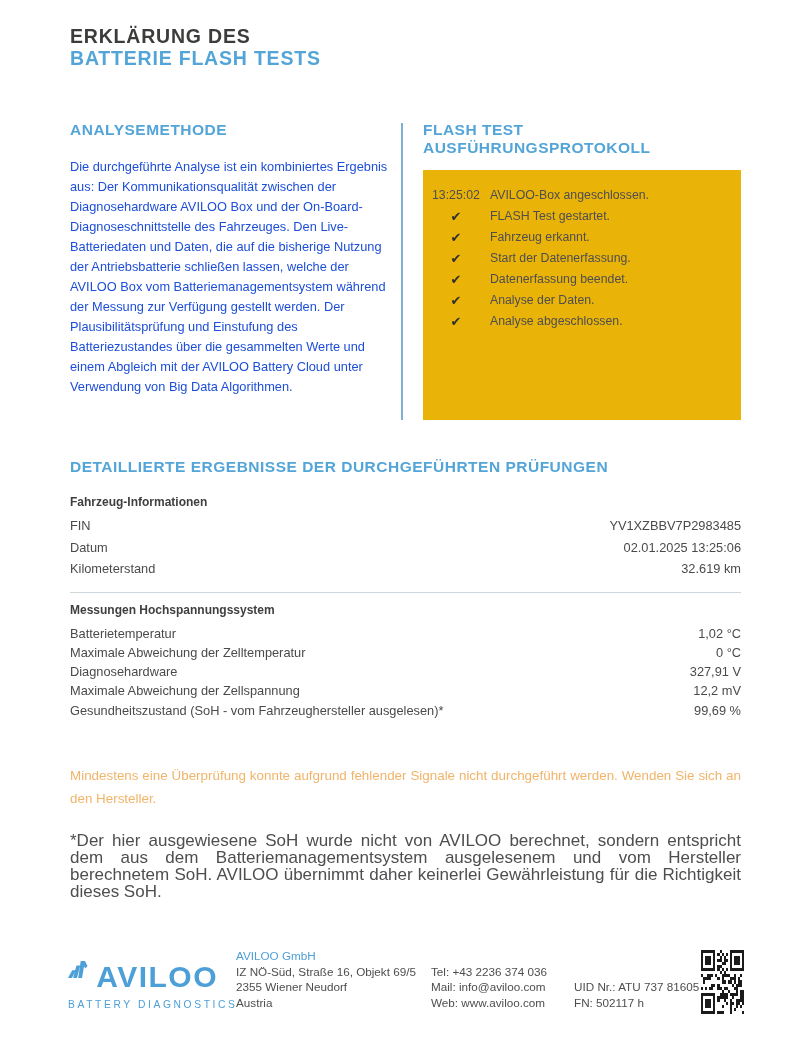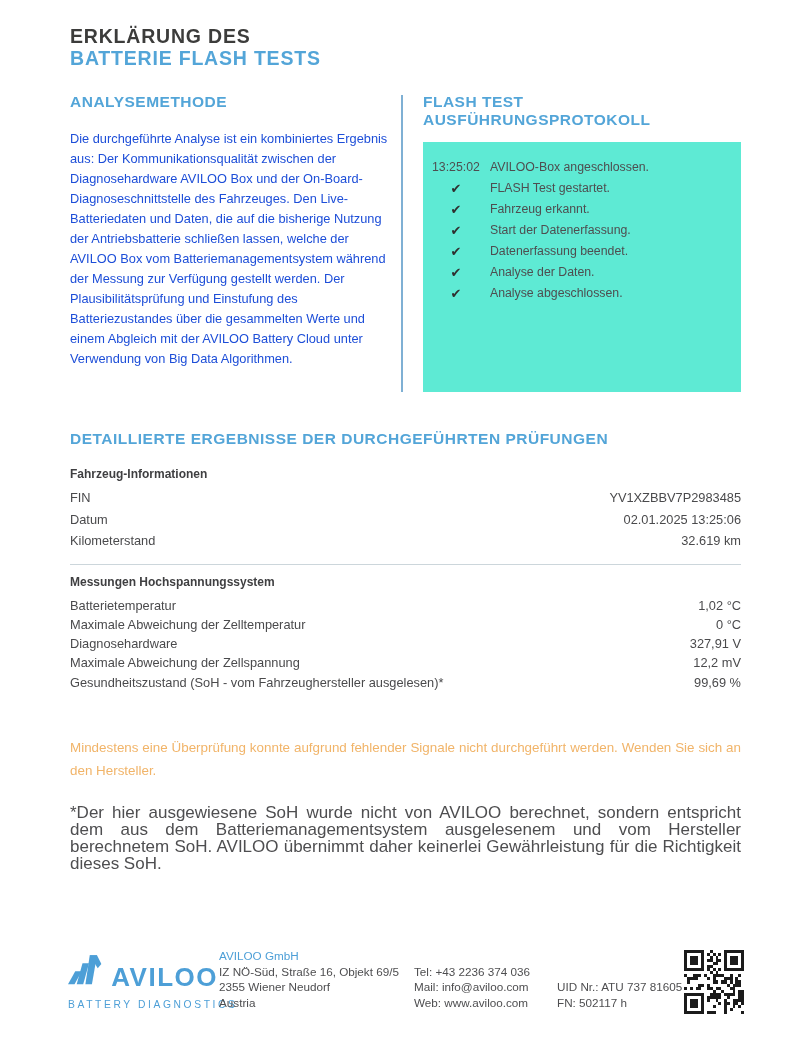--- a/index.html
+++ b/index.html
@@ -15,32 +15,32 @@
   }
   .content { padding: 0 70px; }
 
   
   .title-block { padding-top: 25px; }
   .title-line { font-size: 19.5px; font-weight: bold; letter-spacing: 0.8px; line-height: 22px; }
   .title-dark { color: #3c3c3b; }
   .title-blue { color: #53a5d8; }
 
   
-  .two-col { display: flex; margin-top: 24px; }
+  .two-col { display: flex; margin-top: 52px; }
   .col-left { width: 330px; }
   .v-divider { width: 2px; background: #7fb0d4; margin-left: 3px; margin-top: 2px; }
   .col-right { width: 320px; margin-left: 20px; }
   h2.sec-heading {
     font-size: 15.5px; font-weight: bold; letter-spacing: 0.5px;
     color: #53a5d8; line-height: 18px;
   }
   .analysis-body { margin-top: 18px; font-size: 12.8px; line-height: 20px; color: #1d4ed8; }
 
   .log-box {
-    margin-top: 13px; height: 250px; background: #5eead4;
+    margin-top: 13px; height: 250px; background: #eab308;
     padding: 15px 8px 0 7px; font-size: 12.3px; color: #4e4e50;
   }
   .log-row { display: flex; line-height: 21px; }
   .log-marker { width: 52px; text-align: center; flex-shrink: 0; color: #4e4e50; }
   .log-marker.check { color: #2f2f2f; font-size: 13px; }
   .log-text { margin-left: 8px; }
 
   
   .results { margin-top: 38px; }
   h3.table-heading { font-size: 12px; font-weight: bold; color: #3f3f41; }
@@ -65,28 +65,28 @@
 
   
   .footer {
     position: absolute; left: 68px; top: 948px; width: 678px;
     display: flex; font-size: 11.7px; color: #4e4e50;
   }
   .logo-block { width: 150px; flex-shrink: 0; }
   .logo-row { display: flex; align-items: flex-end; }
   .logo-icon { display: block; }
   .logo-word {
-    font-size: 26px; font-weight: bold; color: #4d9fd7;
+    font-size: 30px; font-weight: bold; color: #4d9fd7;
     letter-spacing: 1.5px; margin-left: 7px; line-height: 26px; margin-top: 10px;
   }
   .logo-sub {
     margin-top: 9px; font-size: 10.3px; letter-spacing: 2.6px;
     color: #4d9fd7; white-space: nowrap;
   }
-  .addr-block { margin-left: 1px; line-height: 15.6px; width: 182px; flex-shrink: 0; }
+  .addr-block { margin-left: 18px; line-height: 15.6px; width: 182px; flex-shrink: 0; }
   .addr-company { color: #4d9fd7; }
   .contact-block { margin-left: 13px; line-height: 15.6px; padding-top: 15.6px; width: 130px; flex-shrink: 0; }
   .uid-block { margin-left: 13px; line-height: 15.6px; padding-top: 31.2px; flex-shrink: 0; }
   .qr { margin-left: auto; width: 68px; height: 68px; padding: 2px; background: #fff;
         display: grid; grid-template-columns: repeat(21, 1fr); grid-template-rows: repeat(21, 1fr); }
   .qr .d { background: #1b1b1b; }
   .qr .l { background: #ffffff; }
 </style>
 </head>
 <body>

